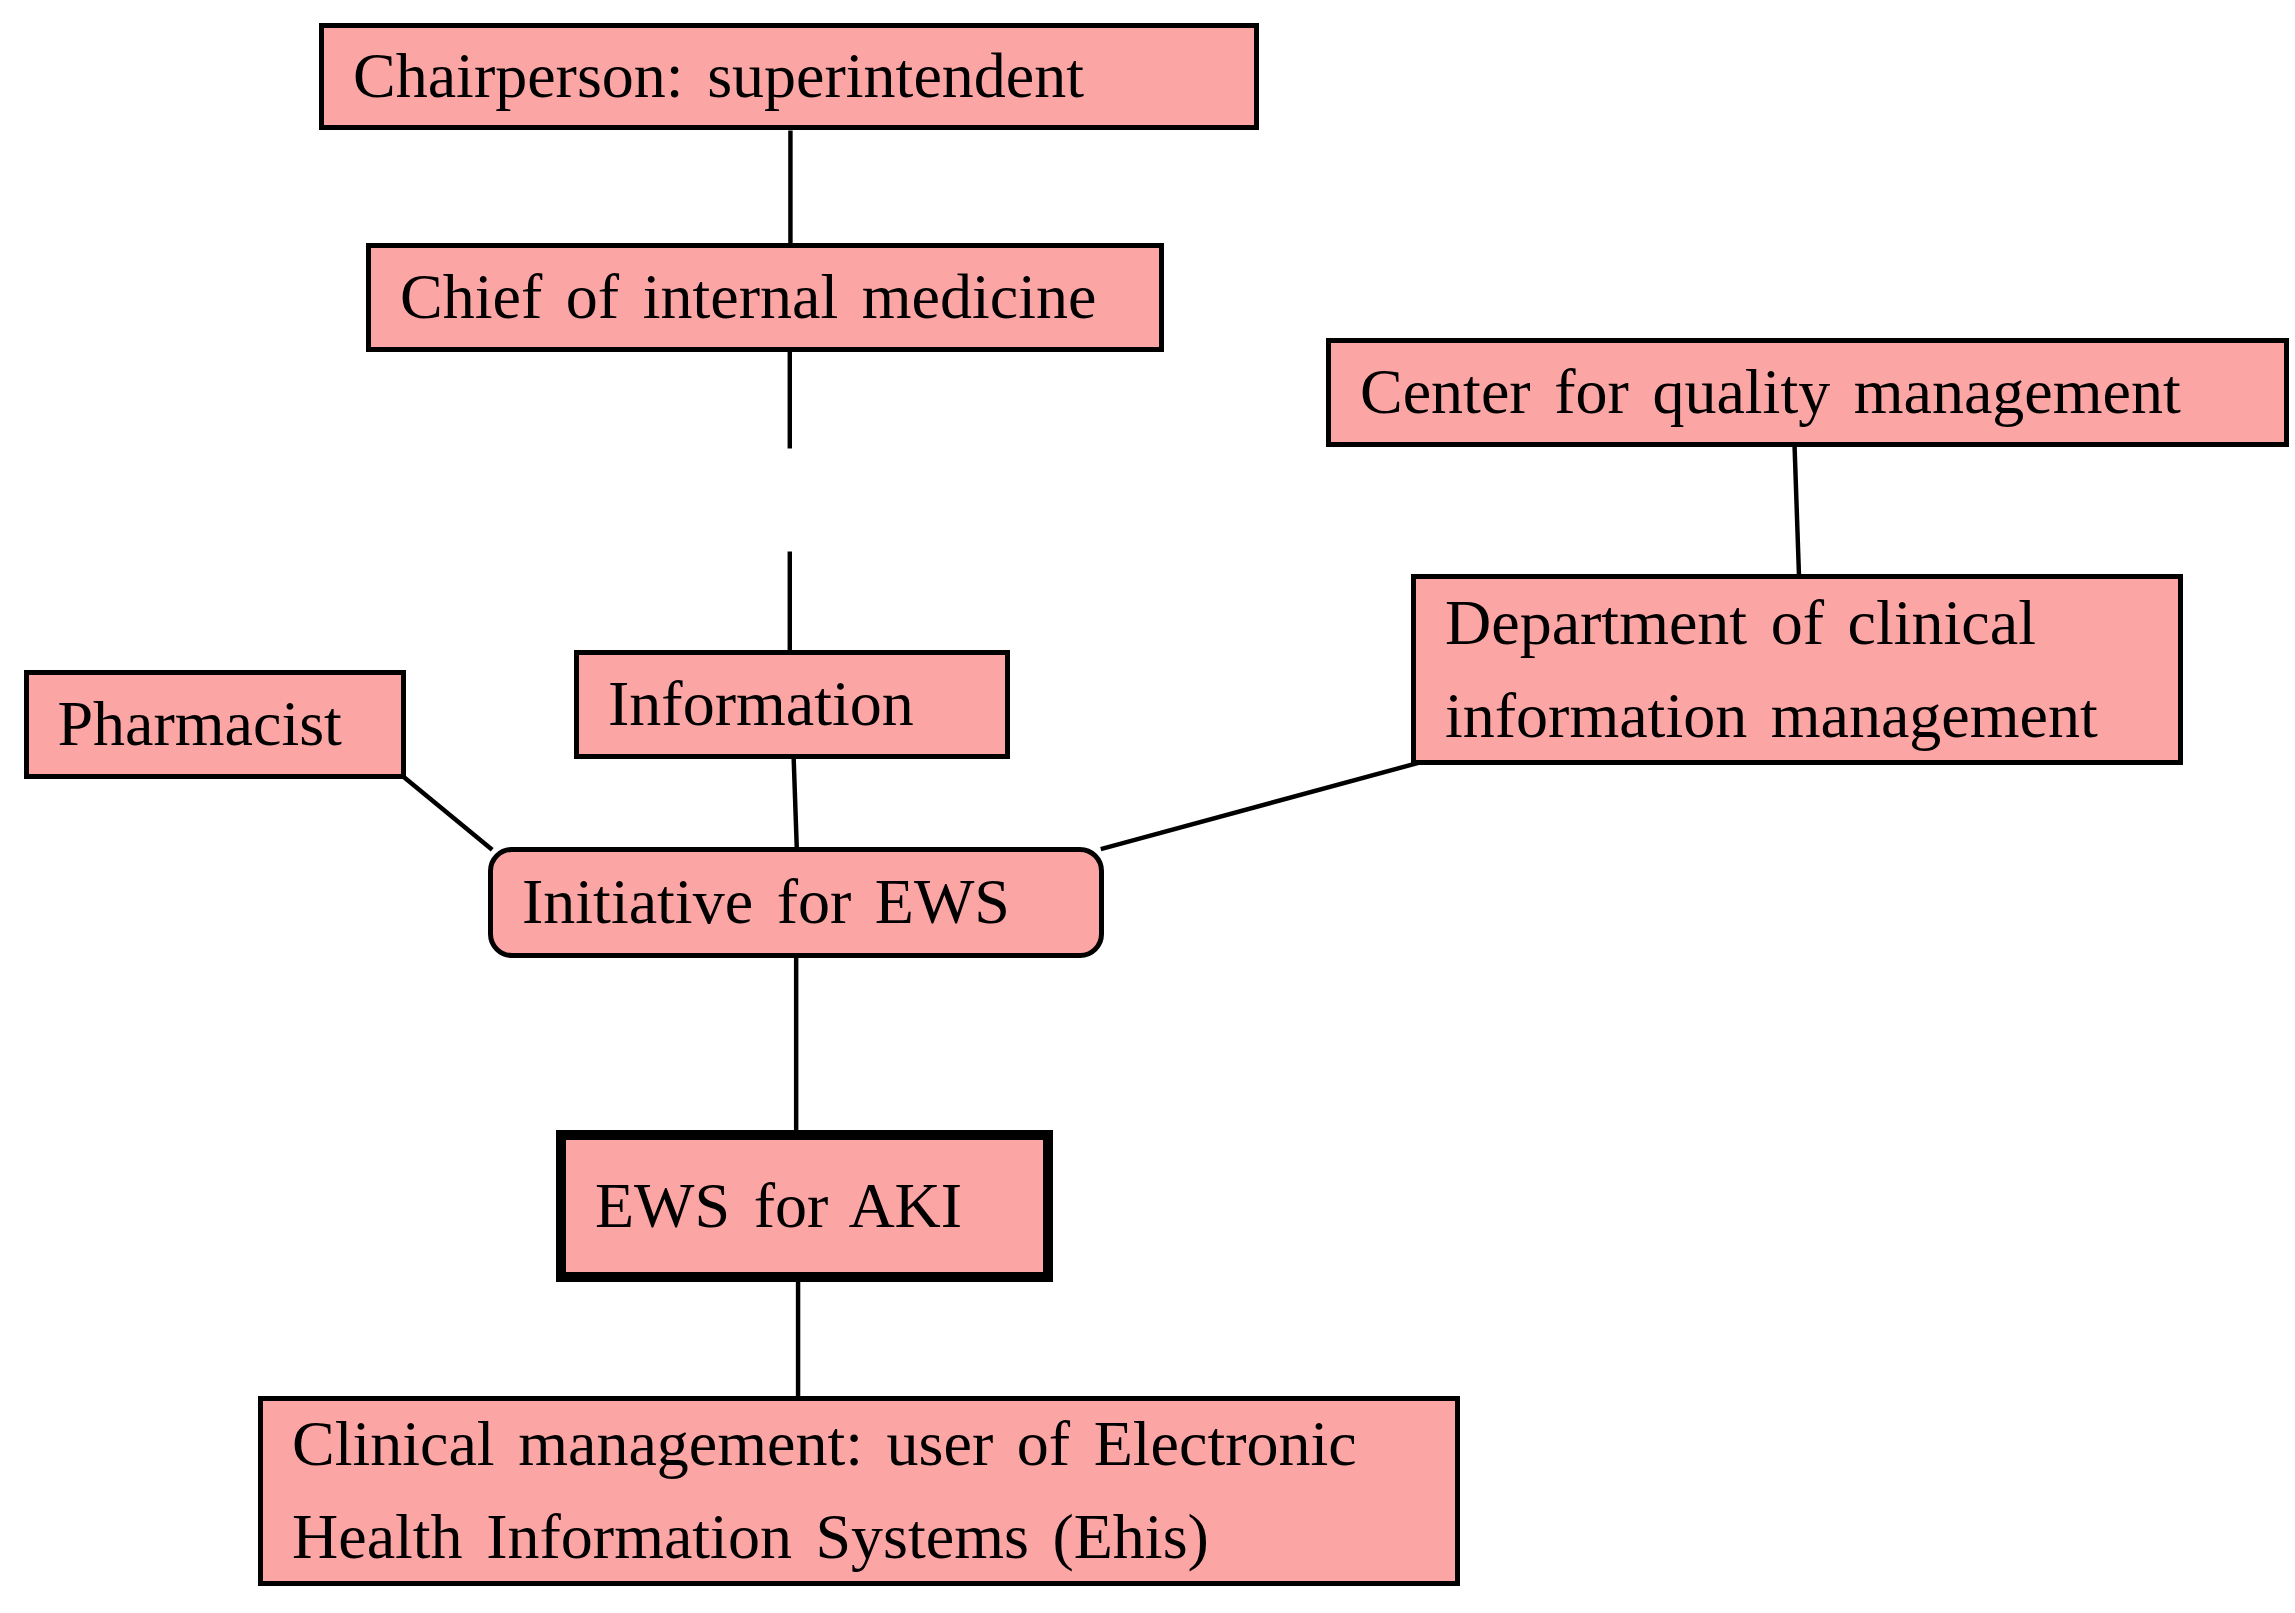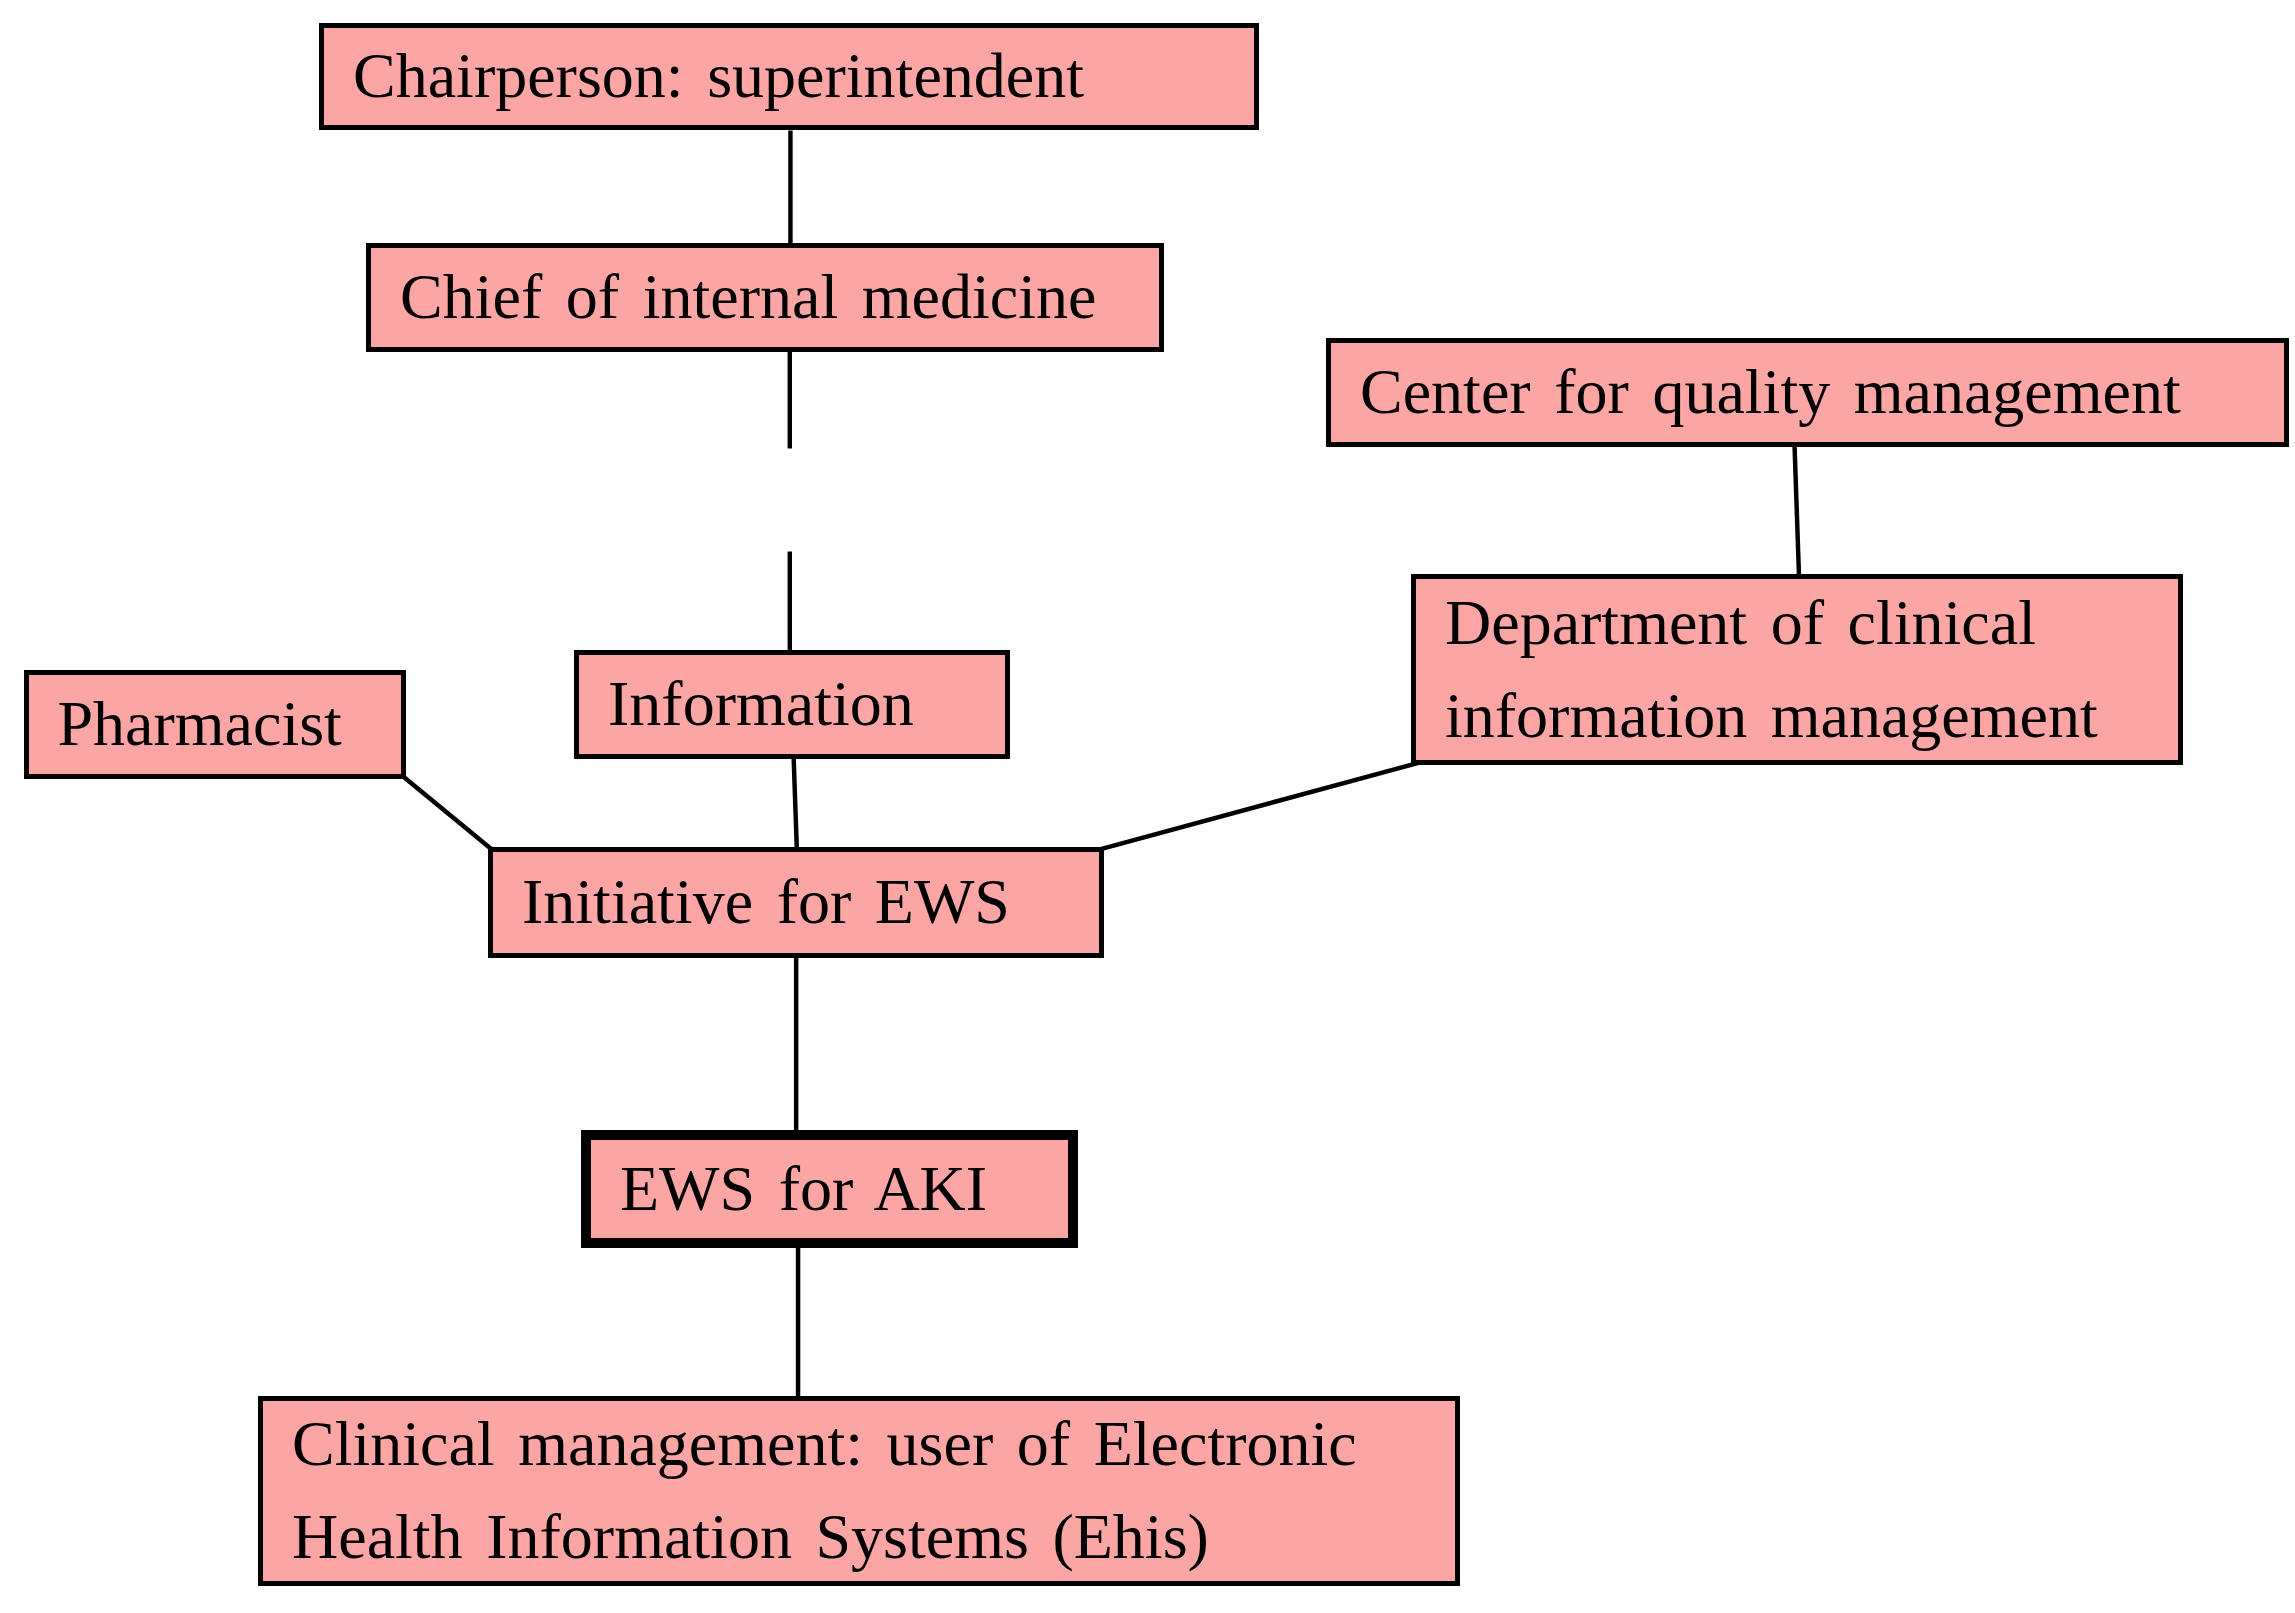--- a/index.html
+++ b/index.html
@@ -47,22 +47,22 @@
     border-width: 10.2px;
   }
   
   #n-chairperson          { left: 319px;  top: 23px;   width: 940px; height: 107px; }
   #n-chief-internal       { left: 366px;  top: 243px;  width: 798px; height: 109px; }
   #n-center-quality       { left: 1326px; top: 338px;  width: 963px; height: 109px; }
   #n-chief-nephrology     { left: 452px;  top: 447px;  width: 660px; height: 107px; }
   #n-dept-clinical-info   { left: 1411px; top: 574px;  width: 772px; height: 191px; justify-content: flex-end; }
   #n-nephrologist         { left: 574px;  top: 650px; width: 436px;  height: 109px; }
   #n-pharmacist           { left: 23.5px;   top: 670px; width: 382px;  height: 109px; }
-  #n-initiative-ews       { left: 488px;  top: 847px; width: 616px;  height: 111px; }
-  #n-ews-aki              { left: 581px;  top: 1130px; width: 497px;  height: 118px; }
+  #n-initiative-ews       { left: 488px;  top: 847px; width: 616px;  height: 111px; border-radius: 24px; }
+  #n-ews-aki              { left: 556px;  top: 1130px; width: 497px;  height: 152px; }
   #n-clinical-department  { left: 258px;  top: 1396px; width: 1202px; height: 190px; }
 </style>
 </head>
 <body>
 
 <div class="canvas">
 
   <svg class="connectors" viewBox="0 0 3609 2536" xmlns="http://www.w3.org/2000/svg" aria-hidden="true">
     <line x1="1243" y1="205" x2="1243" y2="385"></line>
     <line x1="1242" y1="550" x2="1242" y2="705"></line>

